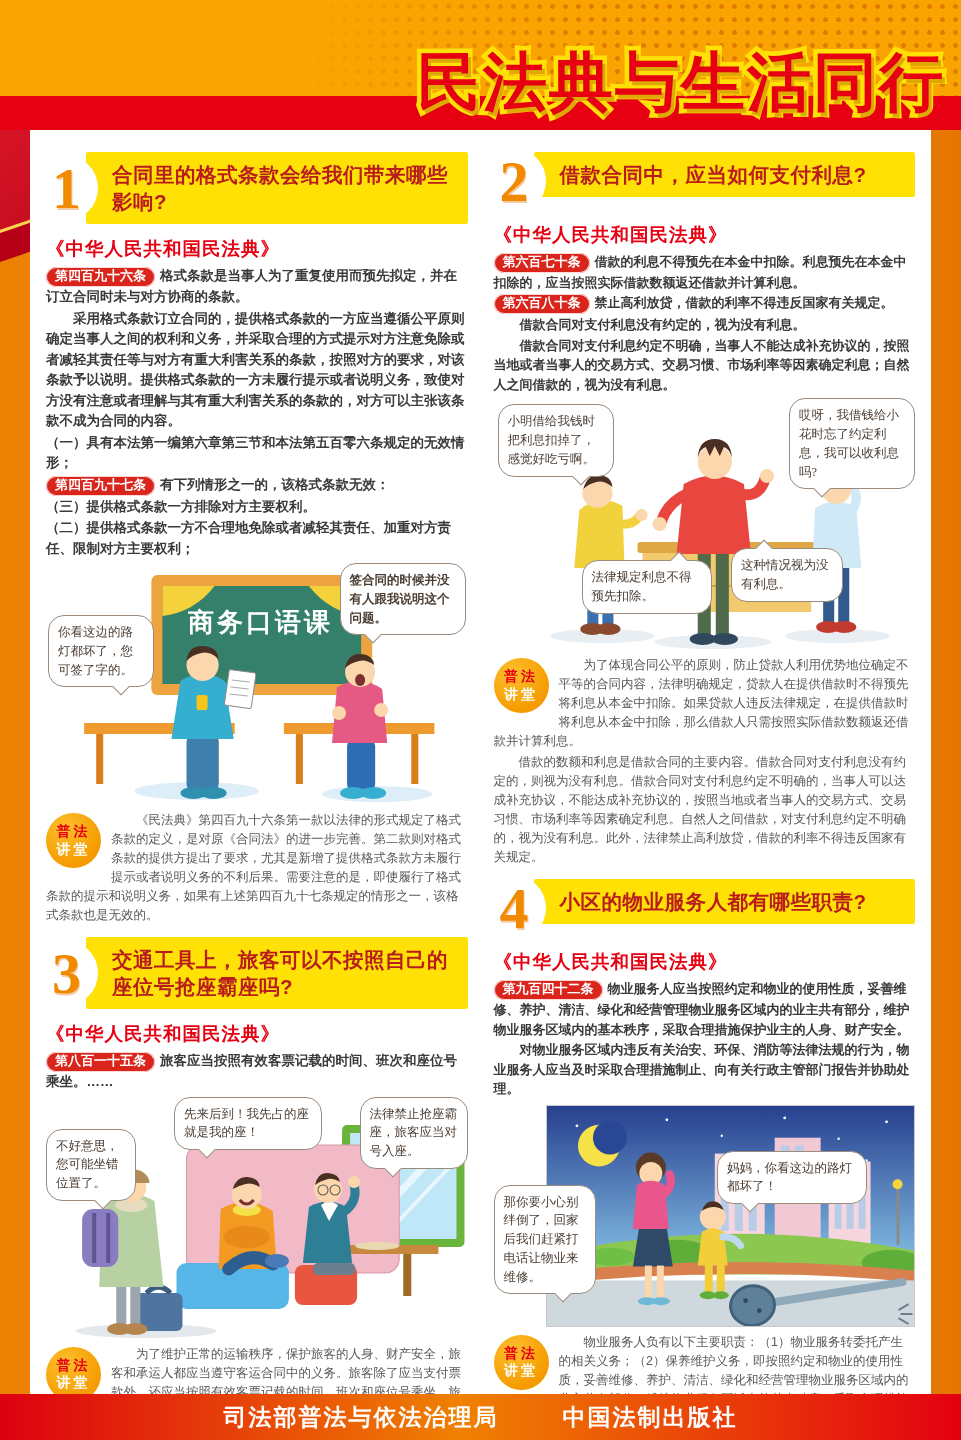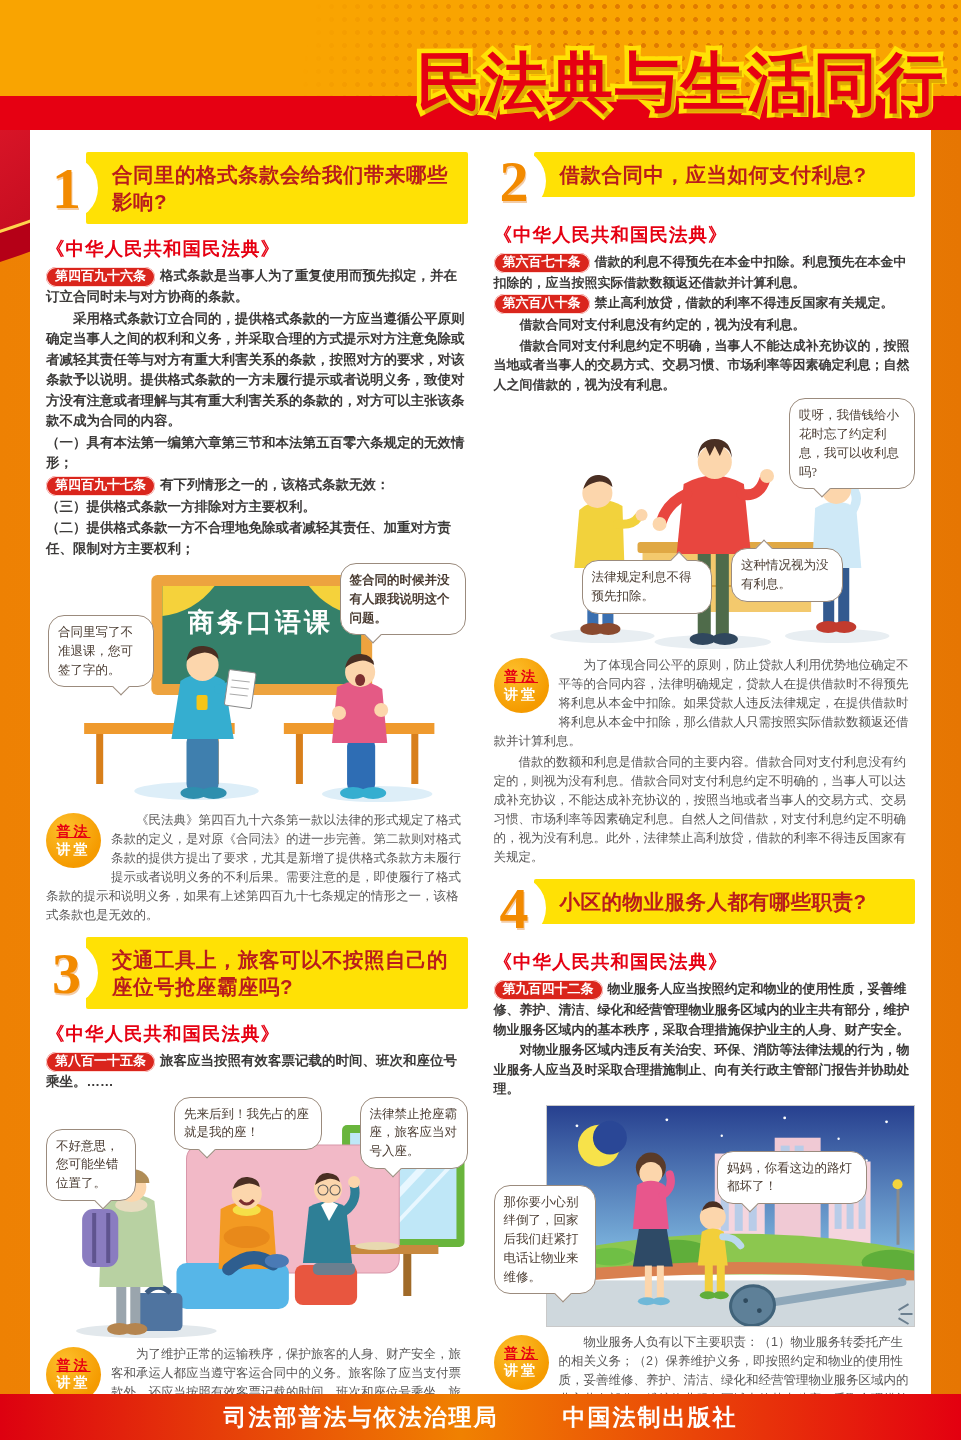--- a/index.html
+++ b/index.html
@@ -47,21 +47,21 @@
   .indent { text-indent:2em; }
   .art-badge { display:inline-block; background:#da251c; color:#fff; border-radius:11px; padding:1px 9px 2px;
      font-size:13px; font-weight:bold; margin-right:5px; line-height:1.3; box-shadow:inset 0 0 0 1px #ffd9d6; }
 
   
   .pufa { margin:6px 0 4px; overflow:hidden; }
   .pufa-badge { float:left; width:55px; height:55px; border-radius:50%;
      background:radial-gradient(circle at 35% 28%,#fdc02c,#f59b00 70%);
      display:flex; flex-direction:column; align-items:center; justify-content:center;
      font-weight:bold; font-size:14px; line-height:1.25; letter-spacing:3px; margin:2px 10px 2px 0; }
-  .pufa-badge .l1 { color:#e60012;text-decoration:underline; }
+  .pufa-badge .l1 { color:#e60012; }
   .pufa-badge .l2 { color:#fff; }
   .pufa p { font-size:12.5px; line-height:1.52; color:#595757; text-indent:2em; margin:0 0 2px; }
 
   
   .scene { position:relative; width:100%; margin:4px 0 2px; }
   .scene svg.art { position:absolute; inset:0; width:100%; height:100%; }
   .s1 { height:242px; } .s2 { height:252px; } .s3 { height:242px; }
   .s4wrap { position:relative; margin:6px 0 4px; }
   .photo { position:relative; margin-left:52px; height:222px; border:1px solid #c9c9c9; overflow:hidden; }
 
@@ -163,21 +163,21 @@
               <ellipse cx="306" cy="230" rx="13" ry="6" fill="#35aed0"></ellipse>
                 <ellipse cx="326" cy="230" rx="13" ry="6" fill="#35aed0"></ellipse>
               <path d="M290,124 q23,-13 45,2 l5,54 h-55 Z" fill="#e45a85"></path>
               <circle cx="292" cy="150" r="7" fill="#fcd6ac"></circle>
                 <circle cx="334" cy="147" r="7" fill="#fcd6ac"></circle>
               <circle cx="313" cy="109" r="15" fill="#fcd6ac"></circle>
               <path d="M298,105 q3,-15 16,-14 q12,1 13,11 q-8,-6 -15,-4 q-9,2 -14,7 Z" fill="#4a2f23"></path>
               <ellipse cx="313" cy="117" rx="5" ry="6" fill="#7c2f2f"></ellipse>
             </svg>
             <div class="bb-text">商务口语课</div>
-            <div class="bubble tail-br" style="left:2px;top:52px;width:106px;">合同里写了不准退课，您可签了字的。</div>
+            <div class="bubble tail-br" style="left:2px;top:52px;width:106px;">你看这边的路灯都坏了，您可签了字的。</div>
             <div class="bubble tail-bl" style="right:2px;top:0;width:126px;font-weight:bold;">签合同的时候并没有人跟我说明这个问题。</div>
           </div>
 
           <div class="pufa">
             <div class="pufa-badge">
               <span class="l1">普法</span>
               <span class="l2">讲堂</span>
             </div>
             <p>《民法典》第四百九十六条第一款以法律的形式规定了格式条款的定义，是对原《合同法》的进一步完善。第二款则对格式条款的提供方提出了要求，尤其是新增了提供格式条款方未履行提示或者说明义务的不利后果。需要注意的是，即使履行了格式条款的提示和说明义务，如果有上述第四百九十七条规定的情形之一，该格式条款也是无效的。</p>
           </div>
@@ -300,20 +300,21 @@
               <path d="M89,91 q4,-15 16,-14 q12,1 13,12 q-9,-7 -16,-5 q-8,2 -13,7 Z" fill="#4a2f23"></path>
               <rect x="328" y="166" width="11" height="60" fill="#335a8f"></rect>
                 <rect x="343" y="166" width="11" height="60" fill="#335a8f"></rect>
               <ellipse cx="333" cy="229" rx="12" ry="6" fill="#c23b2e"></ellipse>
                 <ellipse cx="349" cy="229" rx="12" ry="6" fill="#c23b2e"></ellipse>
               <path d="M320,110 q21,-13 41,0 l5,60 h-49 Z" fill="#cfe9f7"></path>
               <path d="M356,114 q11,-15 -2,-28" stroke="#cfe9f7" stroke-width="9" fill="none" stroke-linecap="round"></path>
               <circle cx="341" cy="91" r="15" fill="#fcd6ac"></circle>
               <path d="M327,87 q4,-15 15,-14 q12,1 14,12 q-9,-7 -16,-5 q-8,2 -13,7 Z" fill="#4a2f23"></path>
             </svg>
+            <div class="bubble tail-br" style="left:4px;top:6px;width:116px;">小明借给我钱时把利息扣掉了，感觉好吃亏啊。</div>
             <div class="bubble tail-bl" style="right:0;top:0;width:126px;">哎呀，我借钱给小花时忘了约定利息，我可以收利息吗?</div>
             <div class="bubble tail-tr" style="left:88px;top:162px;width:130px;">法律规定利息不得预先扣除。</div>
             <div class="bubble tail-tl" style="right:72px;top:150px;width:112px;">这种情况视为没有利息。</div>
           </div>
 
           <div class="pufa">
             <div class="pufa-badge">
               <span class="l1">普法</span>
               <span class="l2">讲堂</span>
             </div>

